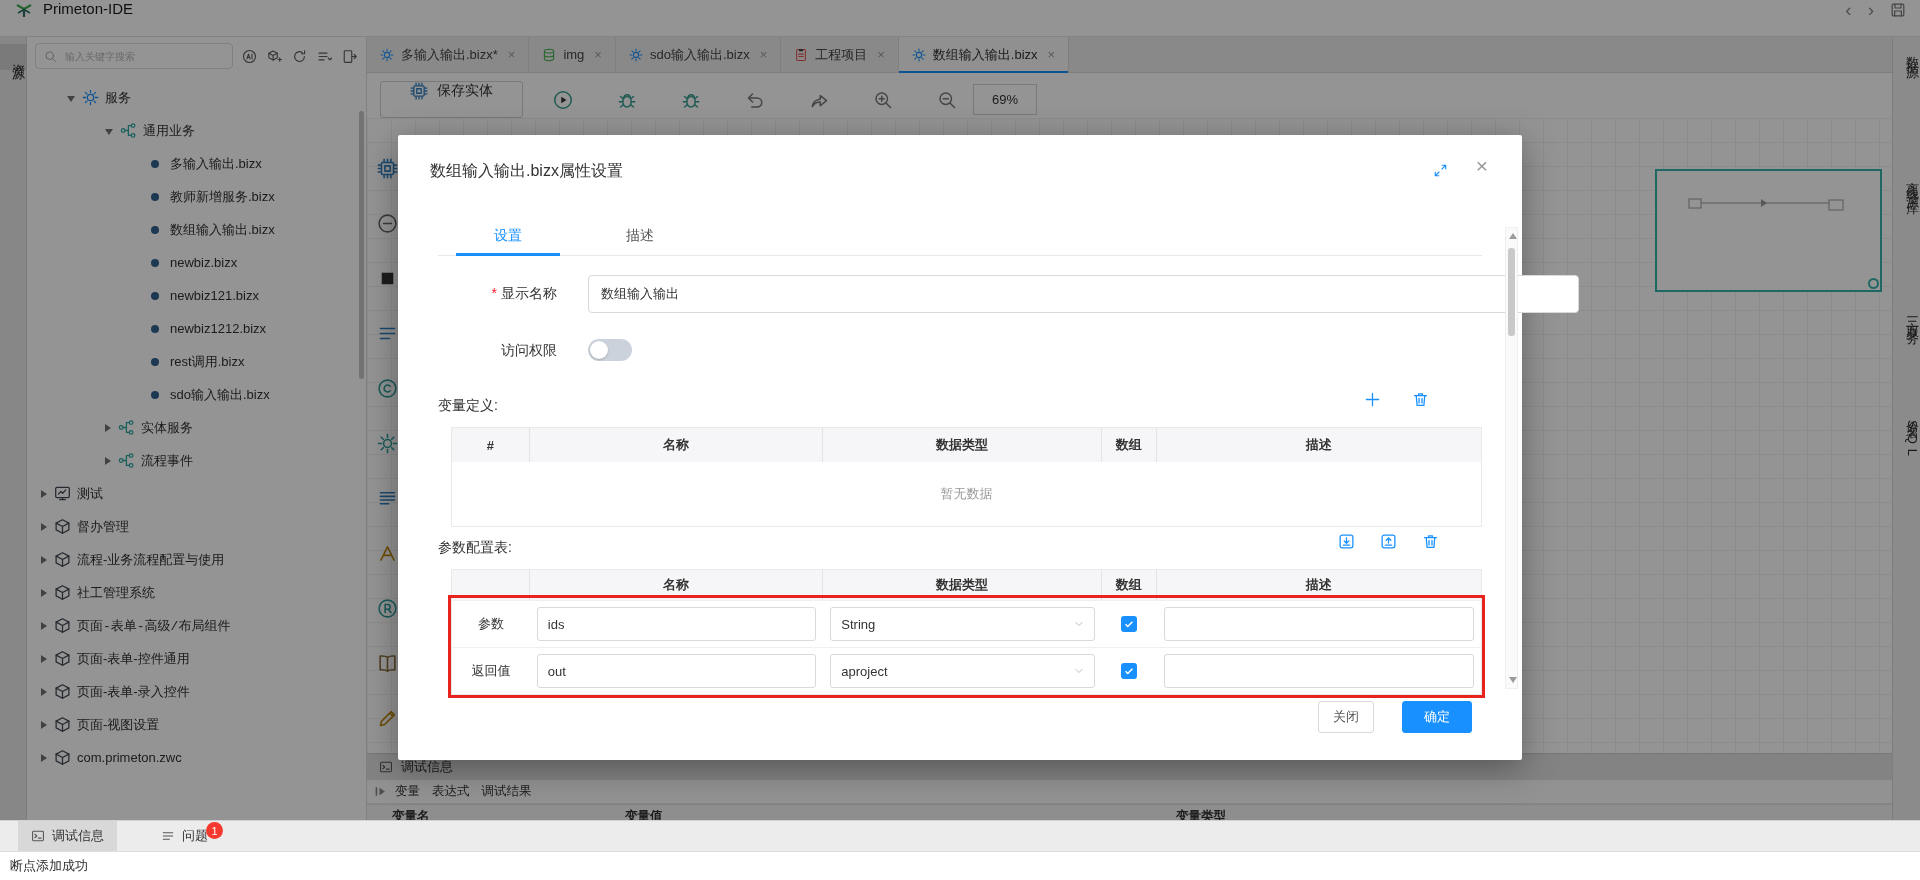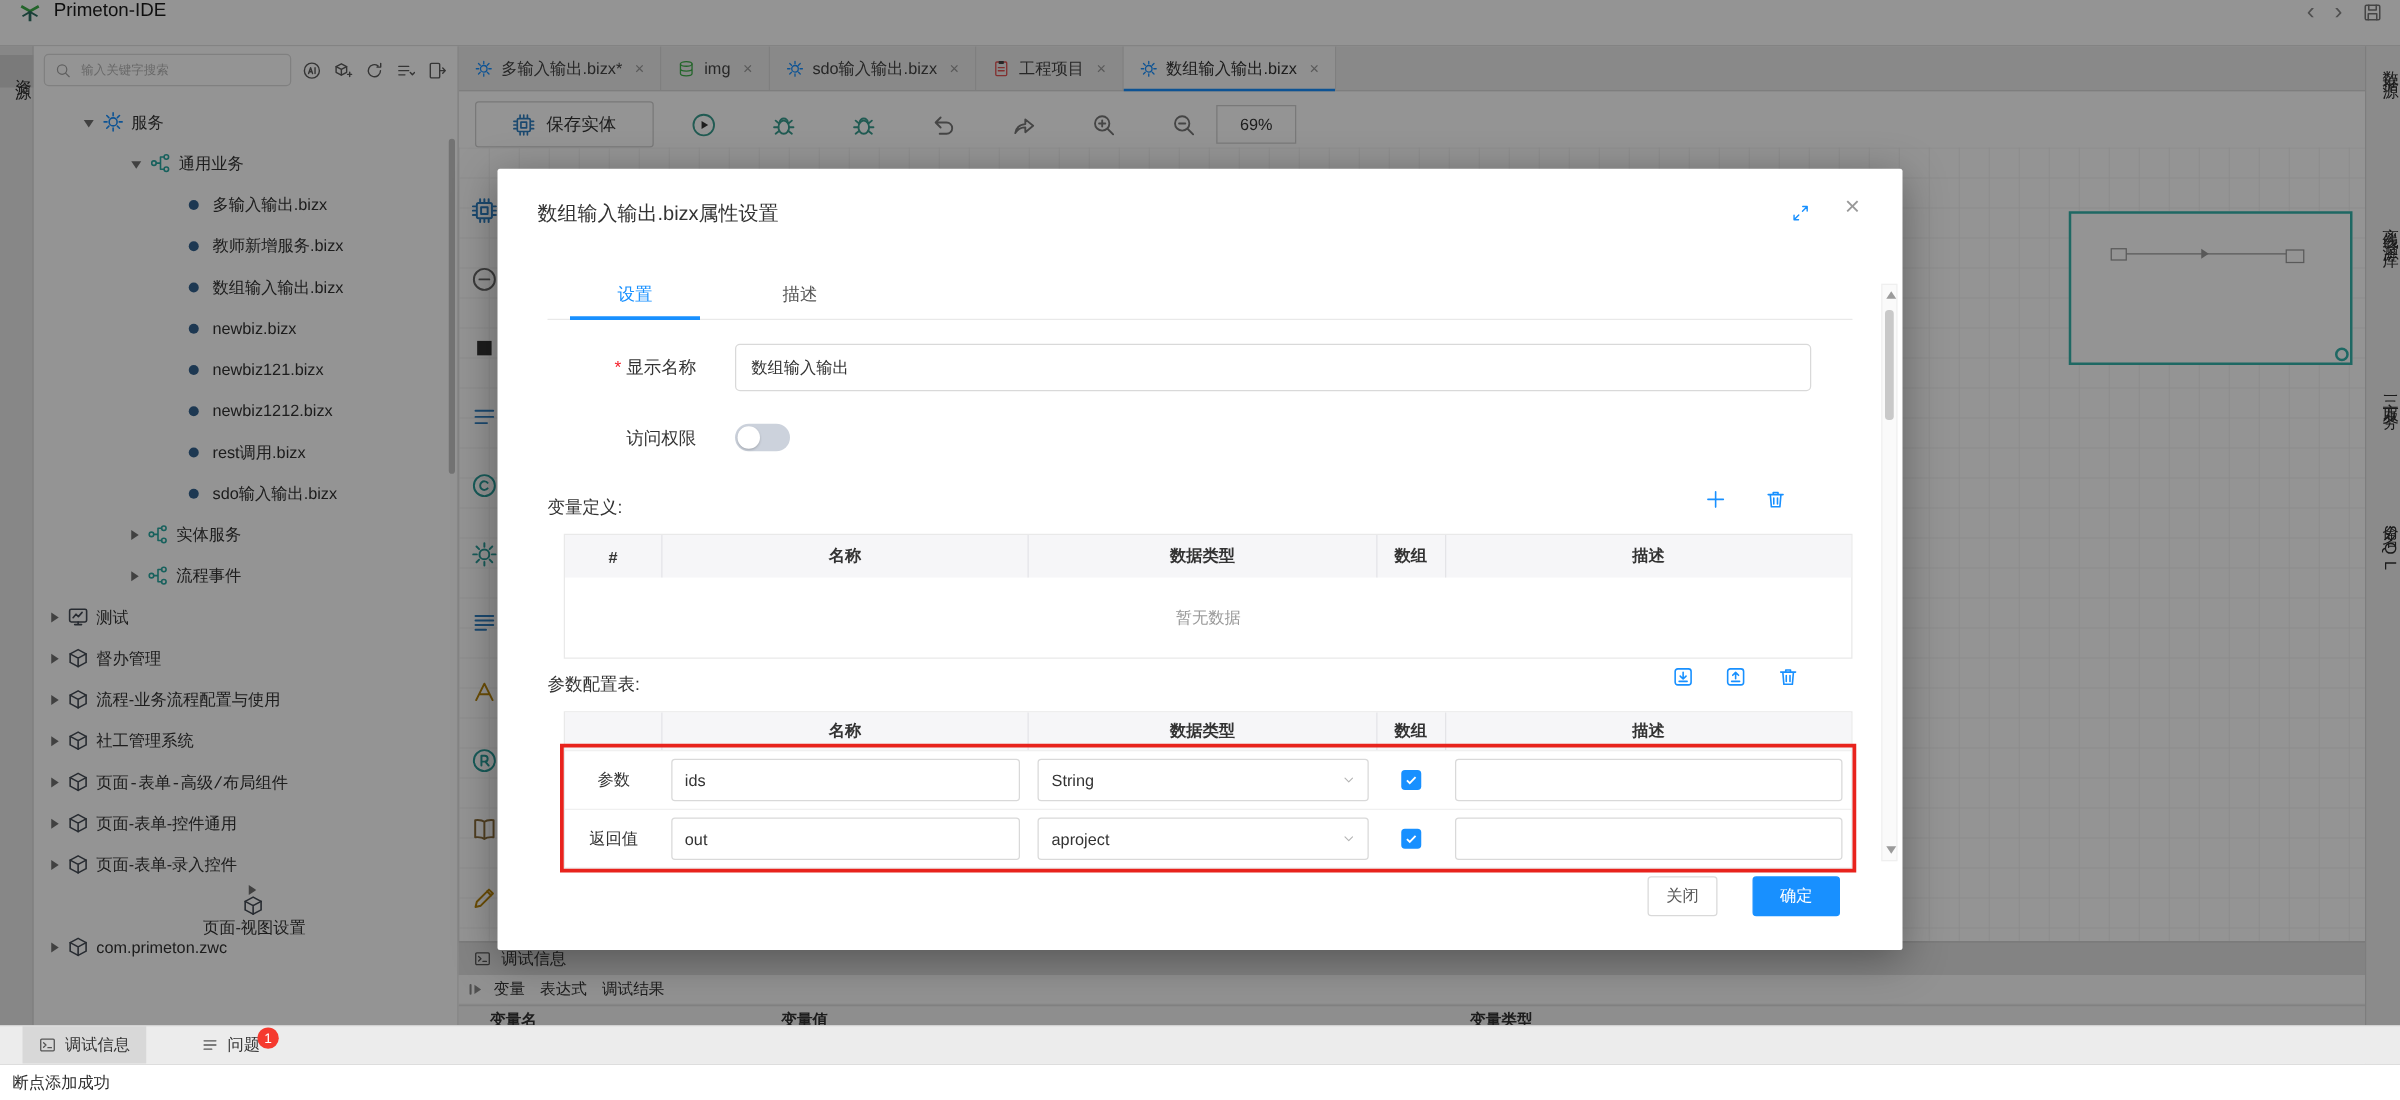--- a/index.html
+++ b/index.html
@@ -43,21 +43,21 @@
 
   
   .editor{position:absolute;left:367px;top:37px;right:28px;bottom:60px;background:#fff;z-index:1;}
   .tabstrip{position:absolute;left:0;top:0;right:0;height:36px;background:#ececec;border-bottom:1px solid #d9d9d9;display:flex;}
   .etab{display:flex;align-items:center;gap:7px;padding:0 13px;font-size:13px;color:#444;
         border-right:1px solid #dbdbdb;position:relative;}
   .etab.active{background:#f8f8f8;color:#333;}
   .etab.active::after{content:"";position:absolute;left:0;right:0;bottom:-1px;height:2px;background:#1890ff;}
   .etab .x{color:#9a9a9a;font-size:13px;margin-left:3px;}
   .save-btn{position:absolute;left:13px;top:44px;width:143px;height:37px;background:#fff;border:1px solid #d0d0d0;
-            border-radius:3px;display:flex;align-items:center;justify-content:center;gap:9px;font-size:14px;color:#333;}
+            border-radius:3px;display:flex;align-items:flex-start;justify-content:center;gap:9px;font-size:14px;color:#333;}
   .etoolbar{position:absolute;left:186px;top:48px;height:30px;display:flex;align-items:center;gap:44px;}
   .zoombox{position:absolute;left:606px;top:47px;width:64px;height:31px;border:1px solid #d0d0d0;background:#fff;
            display:flex;align-items:center;justify-content:center;font-size:13px;color:#333;}
   .canvas{position:absolute;left:0;top:81px;right:0;bottom:0;
           background-image:linear-gradient(#f1f1f1 1px,transparent 1px),linear-gradient(90deg,#f1f1f1 1px,transparent 1px);
           background-size:24px 24px;}
   .toolbox{position:absolute;left:7px;top:40px;width:26px;display:flex;flex-direction:column;gap:34px;align-items:center;}
   .minimap{position:absolute;left:1288px;top:51px;width:227px;height:123px;border:2px solid #35b3ab;background:#fff;}
   .mm-handle{position:absolute;right:1px;bottom:1px;width:11px;height:11px;border:2px solid #35b3ab;border-radius:50%;background:#fff;}
 
@@ -92,21 +92,21 @@
           box-shadow:0 8px 34px rgba(0,0,0,.35);border-radius:2px;}
   .dlg-title{position:absolute;left:32px;top:26px;font-size:16px;color:#333;}
   .dlg-expand{position:absolute;right:74px;top:28px;color:#1890ff;}
   .dlg-close{position:absolute;right:34px;top:20px;font-size:21px;color:#999;line-height:1;}
   .dlg-tab{position:absolute;top:92px;width:132px;text-align:center;font-size:14px;color:#555;}
   .dlg-tab.active{color:#1890ff;}
   .tab-underline{position:absolute;left:58px;top:118px;width:104px;height:3px;background:#1890ff;z-index:2;}
   .dlg-tabline{position:absolute;left:40px;right:40px;top:120px;height:1px;background:#e9e9e9;}
   .frow-label{position:absolute;width:130px;text-align:right;font-size:14px;color:#333;}
   .req{color:#f5222d;margin-right:4px;}
-  .dn-input{position:absolute;left:190px;top:140px;width:861px;height:38px;border:1px solid #d9d9d9;border-radius:4px;
+  .dn-input{position:absolute;left:190px;top:140px;width:991px;height:38px;border:1px solid #d9d9d9;border-radius:4px;
             padding:0 12px;font-size:13px;color:#333;outline:none;font-family:"Liberation Sans","DejaVu Sans",sans-serif;}
   .switch{position:absolute;left:190px;top:204px;width:44px;height:22px;border-radius:11px;background:#ccd2dc;}
   .switch::after{content:"";position:absolute;left:2px;top:2px;width:18px;height:18px;border-radius:50%;background:#fff;
                  box-shadow:0 1px 2px rgba(0,0,0,.2);}
   .sec-label{position:absolute;left:40px;font-size:14px;color:#333;}
   .sec-icons{position:absolute;display:flex;align-items:center;color:#1890ff;}
   .vtable,.ptable{position:absolute;left:53px;width:1031px;border:1px solid #e9e9e9;background:#fff;}
   .thead{display:flex;background:#f6f6f8;font-weight:bold;font-size:13px;color:#333;}
   .th{display:flex;align-items:center;justify-content:center;border-right:1px solid #e4e4e7;height:100%;}
   .th:last-child{border-right:none;}
@@ -342,21 +342,21 @@
         <div class="tree-row" style="padding-left: 14px;">
           <span class="caret"></span>
           <span class="ticon icn">
             <svg width="17" height="17" viewBox="0 0 16 16" fill="none" stroke="#444b55" stroke-width="1.2" stroke-linecap="round" stroke-linejoin="round">
               <path d="M8 1.6l6 3.2v6.4L8 14.4 2 11.2V4.8z"></path>
               <path d="M2 4.8l6 3.2 6-3.2M8 8v6.4"></path>
             </svg>
           </span>
           <span>页面-表单-录入控件</span>
         </div>
-        <div class="tree-row" style="padding-left: 14px; flex-direction: column;">
+        <div class="tree-row" style="padding-left: 14px;">
           <span class="caret"></span>
           <span class="ticon icn">
             <svg width="17" height="17" viewBox="0 0 16 16" fill="none" stroke="#444b55" stroke-width="1.2" stroke-linecap="round" stroke-linejoin="round">
               <path d="M8 1.6l6 3.2v6.4L8 14.4 2 11.2V4.8z"></path>
               <path d="M2 4.8l6 3.2 6-3.2M8 8v6.4"></path>
             </svg>
           </span>
           <span>页面-视图设置</span>
         </div>
         <div class="tree-row" style="padding-left: 14px;">

